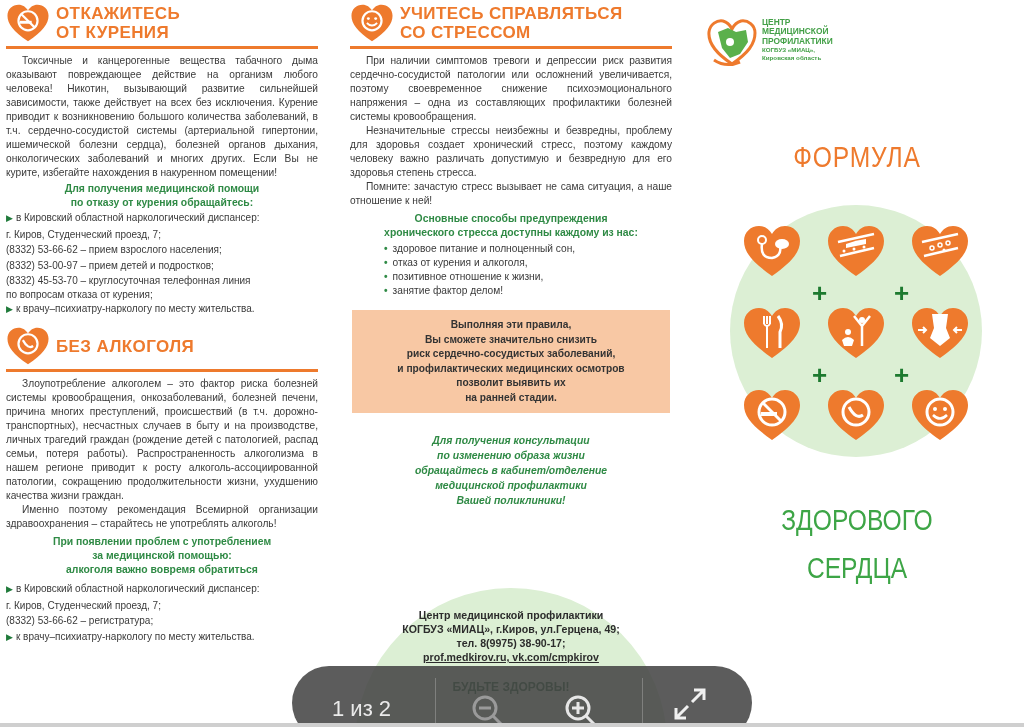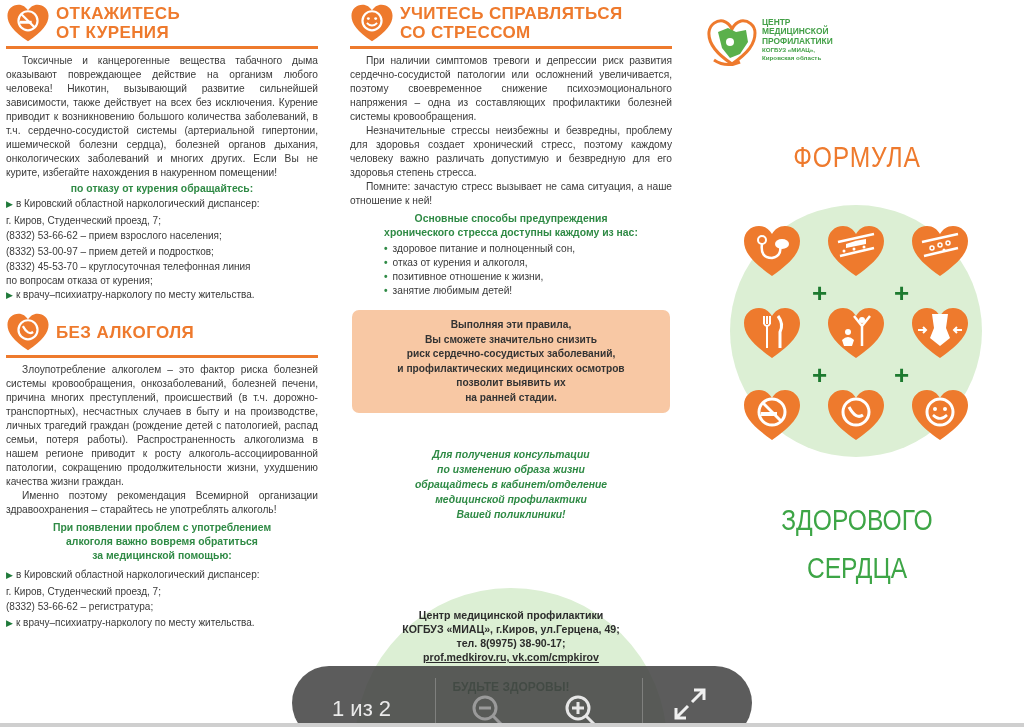--- a/index.html
+++ b/index.html
@@ -18,24 +18,24 @@
 
   .para { font-size: 10.2px; line-height: 14px; color: #3a3a3a; text-align: justify; text-indent: 16px; }
   .green-head { color: #2f8a45; font-weight: bold; font-size: 10.4px; line-height: 14px; text-align: center; }
   .contact { font-size: 10px; line-height: 15.5px; color: #3a3a3a; }
   .arrow { color: #1f7a3a; font-size: 9px; margin-right: 3px; }
 
   .bullets { list-style: none; margin: 2px 0 0 34px; }
   .bullets li { font-size: 10.2px; line-height: 14px; color: #3a3a3a; }
   .bullets li::before { content: "•"; color: #2f8a45; margin-right: 5px; font-weight: bold; }
 
-  .callout { margin: 12px 2px 4px 2px; background: #f8c8a4; border-radius: 7px; padding: 8px 4px; text-align: center; }
+  .callout { margin: 12px 2px 4px 2px; background: #f8c8a4; border-radius: 0; padding: 8px 4px; text-align: center; }
   .callout div { font-size: 10.2px; line-height: 14.5px; font-weight: bold; color: #333; }
 
-  .consult { margin-top: 34px; text-align: center; }
+  .consult { margin-top: 20px; text-align: center; }
   .consult div { font-size: 10.4px; line-height: 15px; font-weight: bold; font-style: italic; color: #2f8a45; }
 
   .green-arc { position: absolute; left: 0; top: 588px; width: 322px; height: 200px; overflow: hidden; }
   .green-arc::before { content: ""; position: absolute; left: 5px; top: 0; width: 312px; height: 312px; border-radius: 50%; background: #dcefd4; }
 
   .footer-info { position: absolute; left: 0; top: 608px; width: 322px; text-align: center; }
   .footer-info div { font-size: 10.6px; line-height: 14px; font-weight: bold; color: #2c2c2c; }
   .footer-info .url { text-decoration: underline; font-weight: bold; }
   .be-healthy { position: absolute; left: 0; top: 680px; width: 322px; text-align: center; color: #2f6a3d; font-weight: bold; font-size: 12px; }
 
@@ -78,20 +78,21 @@
       <rect x="19" y="24" width="16" height="4" fill="#fff"></rect>
     </svg>
     <div>
       <div class="sec-title">ОТКАЖИТЕСЬ</div>
       <div class="sec-title">ОТ КУРЕНИЯ</div>
     </div>
   </div>
   <div class="rule"></div>
   <p class="para">Токсичные и канцерогенные вещества табачного дыма оказывают повреждающее действие на организм любого человека! Никотин, вызывающий развитие сильнейшей зависимости, также действует на всех без исключения. Курение приводит к возникновению большого количества заболеваний, в т.ч. сердечно-сосудистой системы (артериальной гипертонии, ишемической болезни сердца), болезней органов дыхания, онкологических заболеваний и многих других. Если Вы не курите, избегайте нахождения в накуренном помещении!</p>
   <div style="margin-top:2px">
+    <div class="green-head">Для получения медицинской помощи</div>
     <div class="green-head">по отказу от курения обращайтесь:</div>
   </div>
   <div class="contact">
     <div><span class="arrow">▶</span><span>в Кировский областной наркологический диспансер:</span></div>
     <div>г. Киров, Студенческий проезд, 7;</div>
     <div>(8332) 53-66-62 – прием взрослого населения;</div>
     <div>(8332) 53-00-97 – прием детей и подростков;</div>
     <div>(8332) 45-53-70 – круглосуточная телефонная линия</div>
     <div style="line-height:12px">по вопросам отказа от курения;</div>
     <div><span class="arrow">▶</span><span>к врачу–психиатру-наркологу по месту жительства.</span></div>
@@ -105,22 +106,22 @@
     </svg>
     <div>
       <div class="sec-title">БЕЗ АЛКОГОЛЯ</div>
     </div>
   </div>
   <div class="rule"></div>
   <p class="para">Злоупотребление алкоголем – это фактор риска болезней системы кровообращения, онкозаболеваний, болезней печени, причина многих преступлений, происшествий (в т.ч. дорожно-транспортных), несчастных случаев в быту и на производстве, личных трагедий граждан (рождение детей с патологией, распад семьи, потеря работы). Распространенность алкоголизма в нашем регионе приводит к росту алкоголь-ассоциированной патологии, сокращению продолжительности жизни, ухудшению качества жизни граждан.</p>
   <p class="para" style="">Именно поэтому рекомендация Всемирной организации здравоохранения – старайтесь не употреблять алкоголь!</p>
   <div style="margin-top:4px">
     <div class="green-head">При появлении проблем с употреблением</div>
+    <div class="green-head">за медицинской помощью:</div>
     <div class="green-head">алкоголя важно вовремя обратиться</div>
-    <div class="green-head">за медицинской помощью:</div>
   </div>
   <div class="contact" style="margin-top:4px">
     <div><span class="arrow">▶</span><span>в Кировский областной наркологический диспансер:</span></div>
     <div>г. Киров, Студенческий проезд, 7;</div>
     <div>(8332) 53-66-62 – регистратура;</div>
     <div><span class="arrow">▶</span><span>к врачу–психиатру-наркологу по месту жительства.</span></div>
   </div>
 </div>
 
 <div class="col col-mid" style="height:727px">
@@ -144,21 +145,21 @@
     <p class="para">Незначительные стрессы неизбежны и безвредны, проблему для здоровья создает хронический стресс, поэтому каждому человеку важно различать допустимую и безвредную для его здоровья степень стресса.</p>
     <p class="para">Помните: зачастую стресс вызывает не сама ситуация, а наше отношение к ней!</p>
     <div style="margin-top:4px">
       <div class="green-head">Основные способы предупреждения</div>
       <div class="green-head">хронического стресса доступны каждому из нас:</div>
     </div>
     <ul class="bullets">
       <li>здоровое питание и полноценный сон,</li>
       <li>отказ от курения и алкоголя,</li>
       <li>позитивное отношение к жизни,</li>
-      <li>занятие любимым детей!</li>
+      <li>занятие фактор делом!</li>
     </ul>
     <div class="callout">
       <div>Выполняя эти правила,</div>
       <div>Вы сможете значительно снизить</div>
       <div>риск сердечно-сосудистых заболеваний,</div>
       <div>и профилактических медицинских осмотров</div>
       <div>позволит выявить их</div>
       <div>на ранней стадии.</div>
     </div>
     <div class="consult">

